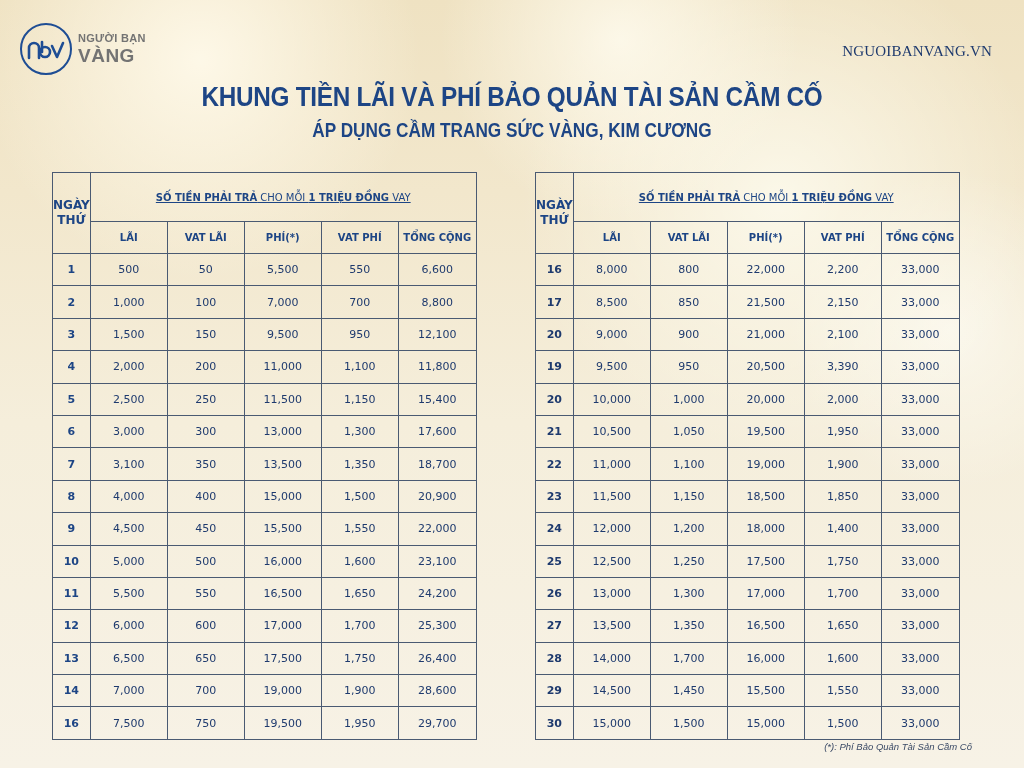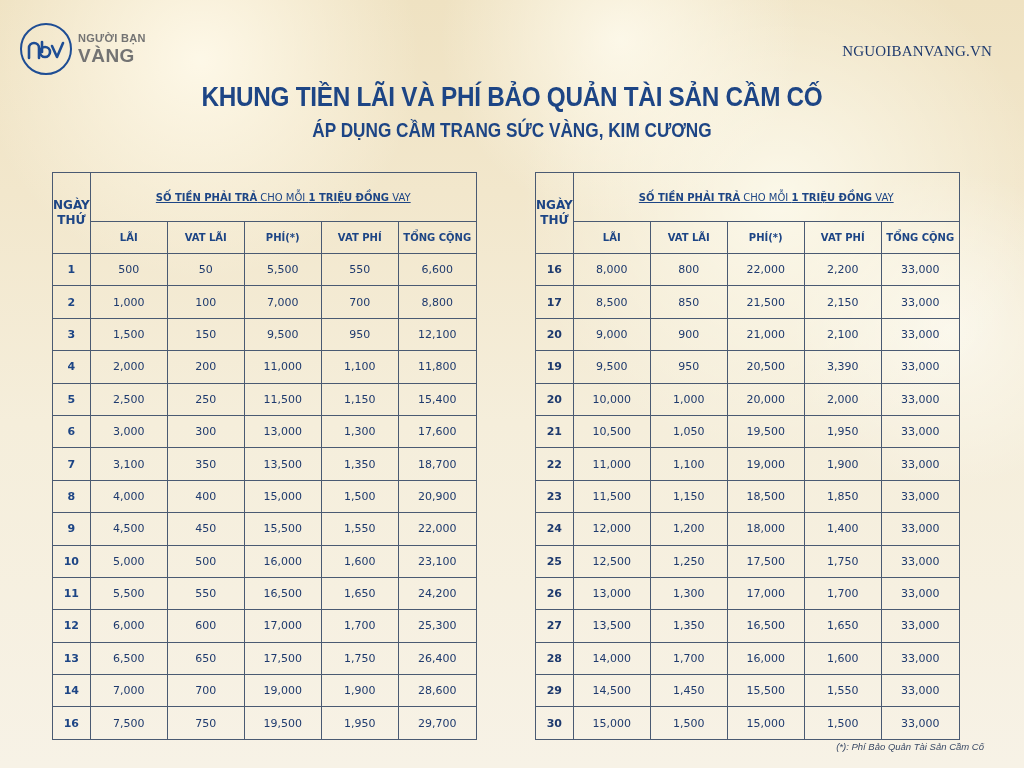--- a/index.html
+++ b/index.html
@@ -54,21 +54,21 @@
   .th-day { width: 29px; font-size: 12px; line-height: 15px; }
   .th-group { height: 49px; font-size: 10px; white-space: nowrap; text-decoration: underline; }
   .th-group .normal { font-weight: 400; }
   .th-sub { height: 32px; font-size: 10px; line-height: 11px; width: 77px; }
   table.rates td { height: 32.4px; font-size: 11px; }
   td.day { font-weight: 700; color: #1d4585; }
   #table-left { left: 52px; }
   #table-right { left: 535px; }
   #table-right td.day { font-weight: 700; color: #1e3a6e; }
   .footnote {
-    position: absolute; right: 40px; top: 741px;
+    position: absolute; right: 52px; top: 741px;
     font-family: "Liberation Sans", sans-serif; font-style: italic; font-size: 9.5px; color: #3a4a66;
   }
 </style>
 </head>
 <body>
 
 <div class="logo">
   <div class="logo-mark">
     <svg viewBox="0 0 40 22" fill="none" stroke="#1e4d94" stroke-width="2.6" stroke-linecap="round" stroke-linejoin="round">
       <path d="M3 20 V10 a5 5 0 0 1 10 0 V20"></path>

